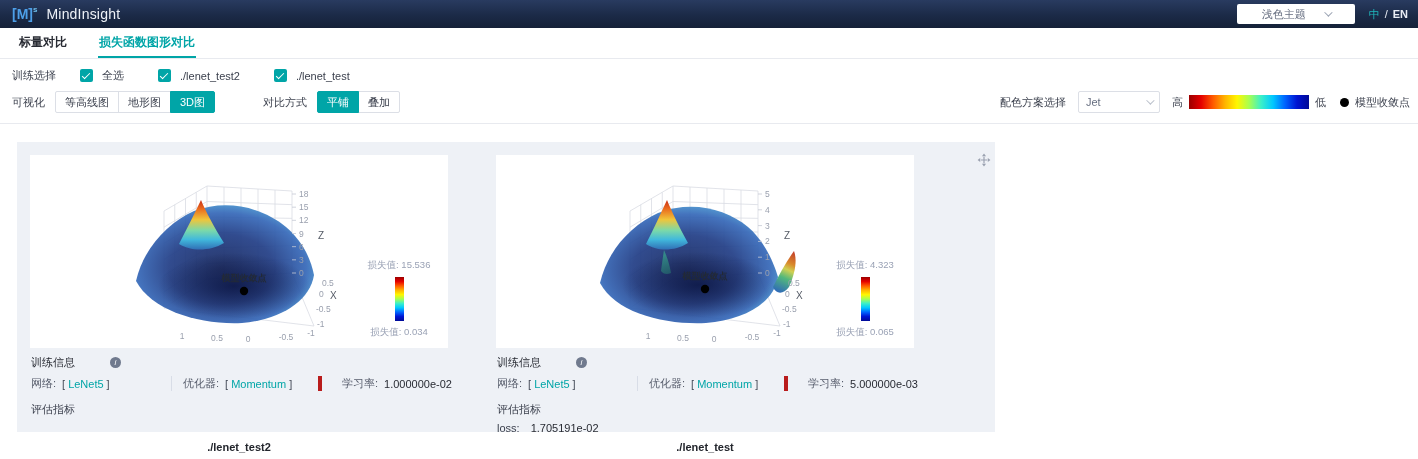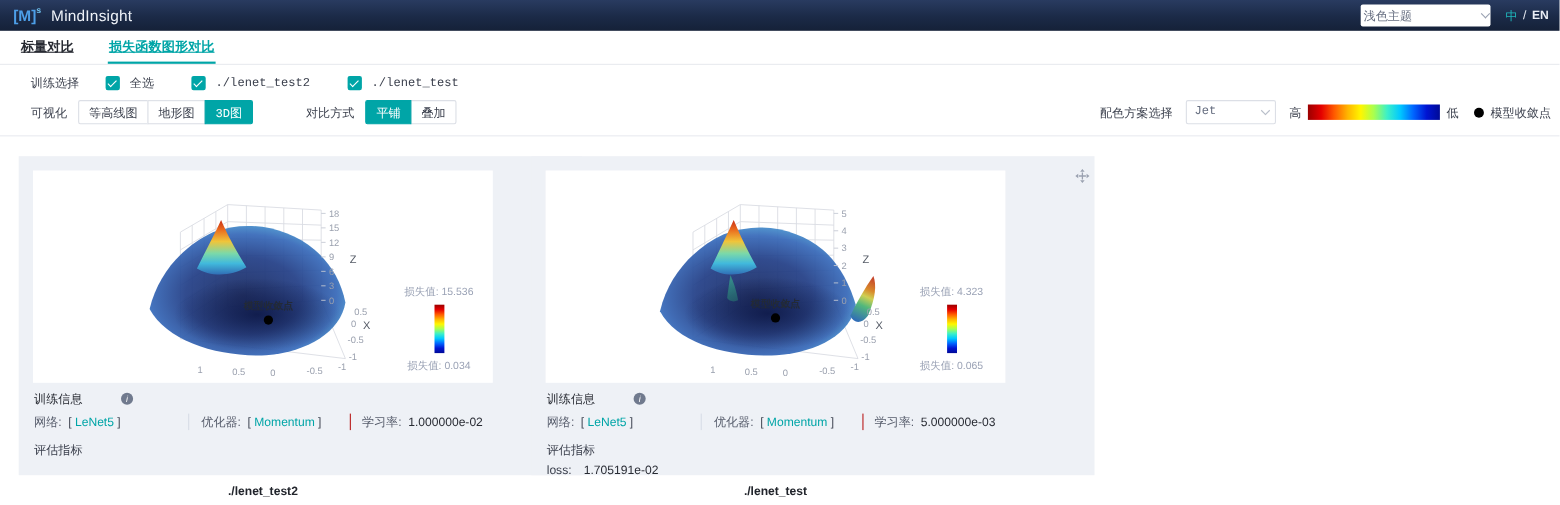--- a/index.html
+++ b/index.html
@@ -10,34 +10,34 @@
   .hdr { height:28px; display:flex; align-items:center; padding:0 10px 0 12px;
          background:linear-gradient(180deg,#293b60 0%,#1b2a47 55%,#152138 100%); }
   .logo { display:flex; align-items:flex-start; color:#4d9fe8; font-weight:bold; font-size:14px; cursor:pointer; }
   .logo sup { font-size:8px; color:#6fc0ee; margin-top:-1px; }
   .appname { color:#eef2f8; font-size:14px; margin-left:9px; letter-spacing:.2px; }
   .hnav { display:flex; height:28px; margin-left:42px; }
   .hnav-item { font-size:11px; color:#c9d2e2; line-height:28px; padding:0 2px; margin-right:34px; cursor:pointer; }
   .hnav-item.active { color:#1fb9bd; box-shadow:inset 0 -2px 0 #00a5a7; }
   .hdr-right { margin-left:auto; display:flex; align-items:center; }
   .theme-select { width:118px; height:20px; background:#fff; border-radius:2px; display:flex; align-items:center;
-                  padding:0 3px; font-size:11px; color:#666e80; cursor:pointer; }
+                  padding:0 25px; font-size:11px; color:#666e80; cursor:pointer; }
   .theme-select .chev { margin-left:auto; width:6px; height:6px; border-right:1px solid #9aa2b2; border-bottom:1px solid #9aa2b2; transform:rotate(45deg) translateY(-2px); }
   .lang { margin-left:14px; font-size:11px; color:#e9edf5; display:flex; gap:5px; align-items:center; }
   .lang .zh { color:#1fb9bd; cursor:pointer; }
   .lang .sep { color:#e9edf5; }
   .lang .en { color:#e9edf5; font-weight:bold; cursor:pointer; }
 
   
   .tabbar { height:31px; border-bottom:1px solid #e8eaef; display:flex; padding:0 18px; }
-  .tab { font-size:12px; font-weight:bold; color:#282b33; line-height:29px; margin-right:30px; cursor:pointer; padding:0 1px;text-decoration:underline; }
+  .tab { font-size:12px; font-weight:bold; color:#282b33; line-height:29px; margin-right:30px; cursor:pointer; padding:0 1px; }
   .tab.active { color:#00a5a7; border-bottom:2px solid #00a5a7; }
 
   
-  .controls { padding:9px 6px 0 28px;font-family:Liberation Mono, monospace; }
+  .controls { padding:9px 6px 0 12px; }
   .crow { display:flex; align-items:center; font-size:11px; color:#3a3f4c; }
   .crow1 .lbl { margin-right:24px; }
   .cbx-item { display:flex; align-items:center; margin-right:34px; cursor:pointer; }
   .cbx { width:13px; height:13px; background:#00a5a7; border-radius:2px; margin-right:9px; position:relative; }
   .cbx:after { content:""; position:absolute; left:4px; top:1.5px; width:3px; height:7px;
                border-right:1.6px solid #fff; border-bottom:1.6px solid #fff; transform:rotate(45deg); }
   .crow2 { margin-top:8px; }
   .crow2 .lbl { margin-right:10px; }
   .btn-group { display:flex;align-items:flex-end; }
   .btn { height:22px; padding:0 9px; display:flex; align-items:center; font-size:11px; color:#3a3f4c;
@@ -77,21 +77,21 @@
   
   .info { position:absolute; left:14px; right:13px; top:213px; font-size:11px; color:#282b33; }
   .info-title-row { display:flex; align-items:center; margin-bottom:6px;gap:29px; }
   .info-ico { width:11px; height:11px; border-radius:50%; background:#707a8e; color:#fff; font-size:8px;
               display:flex; align-items:center; justify-content:center; margin-left:6px; font-style:italic; cursor:pointer; }
   .info-cols { display:flex; }
   .icol { display:flex; align-items:center; white-space:nowrap; }
   .icol .klbl { color:#575d6c; margin-right:6px; }
   .icol1 { width:140px; }
   .icol2 { width:147px; border-left:1px solid #d8dde7; padding-left:11px; }
-  .icol3 { flex:1; border-left:1px solid #b91c1c; padding-left:10px; }
+  .icol3 { flex:1; border-left:4px solid #b91c1c; padding-left:20px; }
   .bracket { color:#444a57; }
   .teal { color:#00a5a7; padding:0 3px; }
   .metrics-title { margin-top:11px; color:#3a3f4c; }
   .loss-row { margin-top:5px; }
   .loss-row .klbl { color:#3a3f4c; margin-right:8px; }
   .caption { width:444px; text-align:center; margin-top:9px; font-size:11px; font-weight:bold; color:#22252c; }
 </style>
 </head>
 <body>
 

